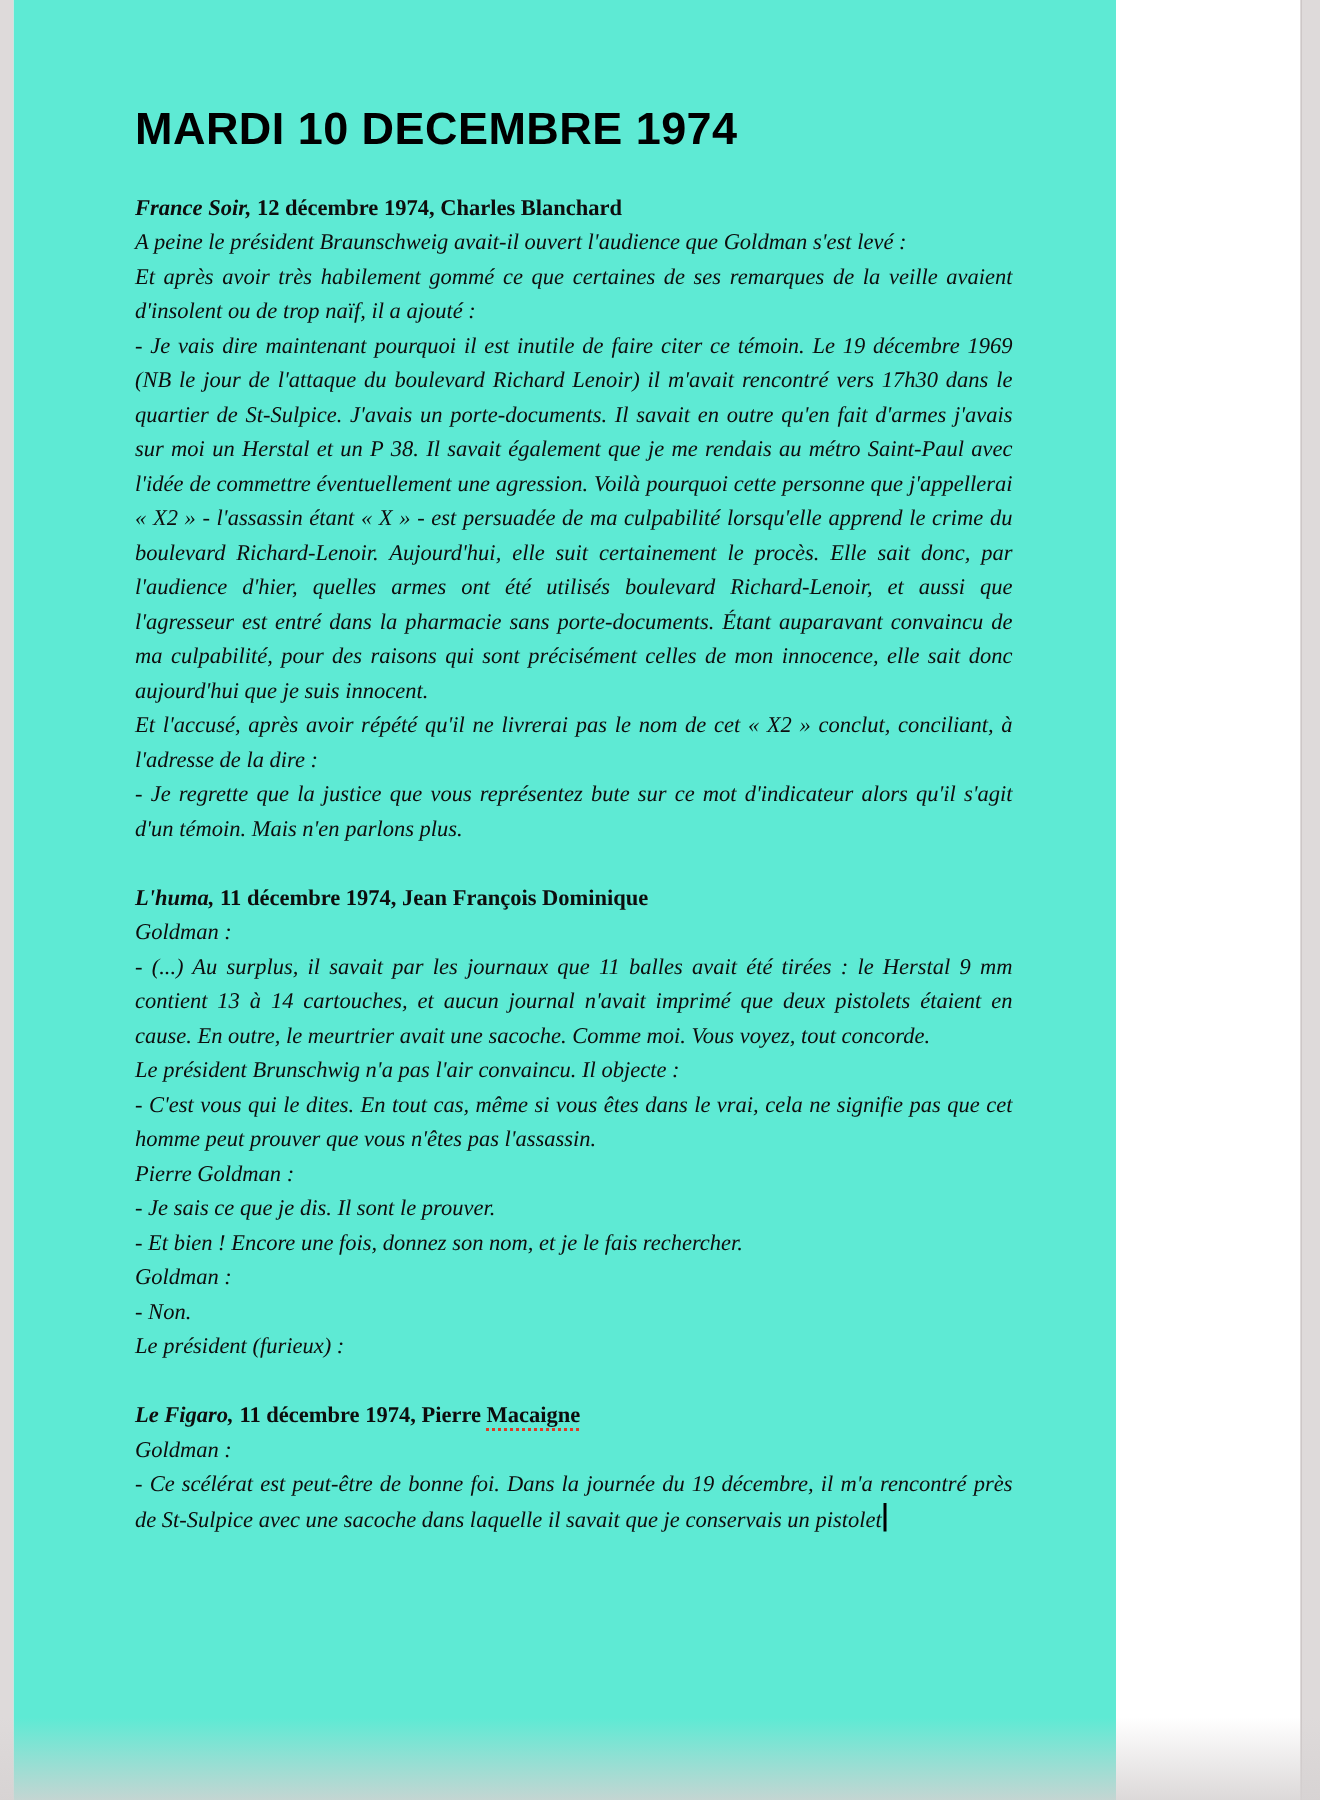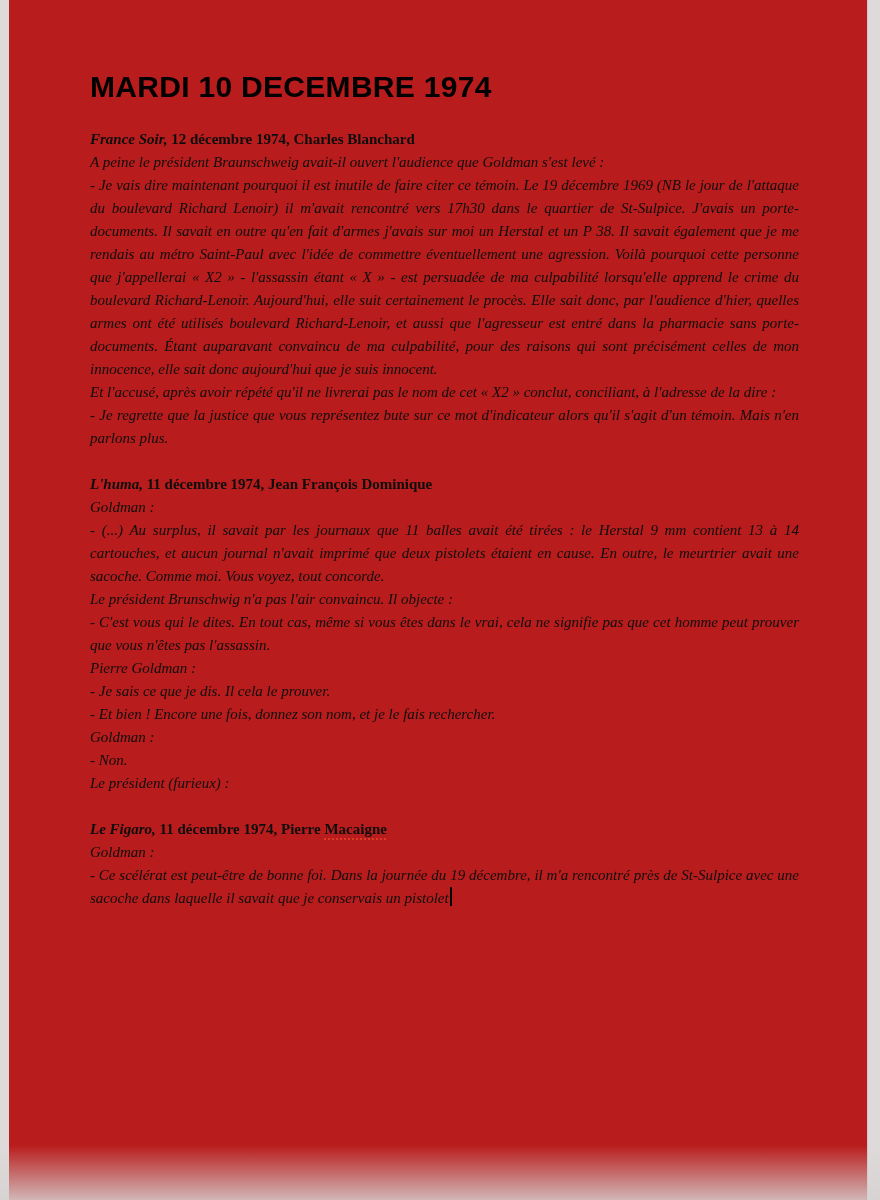--- a/index.html
+++ b/index.html
@@ -7,22 +7,22 @@
     width:880px;height:1200px;
     background:#ffffff;
     overflow:hidden;
     position:relative;
     font-family:"Liberation Serif",serif;
   }
   .window-edge{position:absolute;top:0;height:1200px;background:#dedada;z-index:3;}
   .window-edge.left{left:0;width:9px;}
   .window-edge.right{right:0;width:12px;border-left:1px solid #cdc7c7;}
   .page{
-    position:absolute;left:9px;top:0;width:859px;height:1200px;
-    background:#b91c1c;
+    position:absolute;left:9px;top:0;width:735px;height:1200px;
+    background:#5eead4;
     box-sizing:border-box;
     padding:70px 69px 0 81px;
   }
   .bottom-fade{
     position:absolute;left:0;bottom:0;width:880px;height:55px;z-index:4;
     background:linear-gradient(to bottom, rgba(218,214,214,0) 0%, rgba(214,210,210,0.85) 100%);
     pointer-events:none;
   }
   h1.doc-title{
     margin:0 0 24px 0;
@@ -59,33 +59,34 @@
 
 <div class="window-edge left"></div>
 
 <div class="page">
 
   <h1 class="doc-title">MARDI 10 DECEMBRE 1974</h1>
 
   <div class="section">
     <p class="heading"><span class="src-name">France Soir,</span><span class="src-rest"> 12 décembre 1974, Charles Blanchard</span></p>
     <p>A peine le président Braunschweig avait-il ouvert l'audience que Goldman s'est levé :</p>
+    <p>Et après avoir très habilement gommé ce que certaines de ses remarques de la veille avaient d'insolent ou de trop naïf, il a ajouté :</p>
     <p>- Je vais dire maintenant pourquoi il est inutile de faire citer ce témoin. Le 19 décembre 1969 (NB le jour de l'attaque du boulevard Richard Lenoir) il m'avait rencontré vers 17h30 dans le quartier de St-Sulpice. J'avais un porte-documents. Il savait en outre qu'en fait d'armes j'avais sur moi un Herstal et un P 38. Il savait également que je me rendais au métro Saint-Paul avec l'idée de commettre éventuellement une agression. Voilà pourquoi cette personne que j'appellerai « X2 »  - l'assassin étant « X » - est persuadée de ma culpabilité lorsqu'elle apprend le crime du boulevard Richard-Lenoir. Aujourd'hui, elle suit certainement le procès. Elle sait donc, par l'audience d'hier, quelles armes ont été utilisés boulevard Richard-Lenoir, et aussi que l'agresseur est entré dans la pharmacie sans porte-documents. Étant auparavant convaincu de ma culpabilité, pour des raisons qui sont précisément celles de mon innocence, elle sait donc aujourd'hui que je suis innocent.</p>
     <p>Et l'accusé, après avoir répété qu'il ne livrerai pas le nom de cet « X2 » conclut, conciliant, à l'adresse de la dire :</p>
     <p>- Je regrette que la justice que vous représentez bute sur ce mot d'indicateur alors qu'il s'agit d'un témoin. Mais n'en parlons plus.</p>
   </div>
 
   <div class="section">
     <p class="heading"><span class="src-name">L'huma,</span><span class="src-rest"> 11 décembre 1974, Jean François Dominique</span></p>
     <p>Goldman :</p>
     <p>- (...) Au surplus, il savait par les journaux que 11 balles avait été tirées : le Herstal 9 mm contient 13 à 14 cartouches, et aucun journal n'avait imprimé que deux pistolets étaient en cause. En outre, le meurtrier avait une sacoche. Comme moi. Vous voyez, tout concorde.</p>
     <p>Le président Brunschwig n'a pas l'air convaincu. Il objecte :</p>
     <p>- C'est vous qui le dites. En tout cas, même si vous êtes dans le vrai, cela ne signifie pas que cet homme peut prouver que vous n'êtes pas l'assassin.</p>
     <p>Pierre Goldman :</p>
-    <p>- Je sais ce que je dis. Il cela le prouver.</p>
+    <p>- Je sais ce que je dis. Il sont le prouver.</p>
     <p>- Et bien ! Encore une fois, donnez son nom, et je le fais rechercher.</p>
     <p>Goldman :</p>
     <p>- Non.</p>
     <p>Le président (furieux) :</p>
   </div>
 
   <div class="section">
     <p class="heading"><span class="src-name">Le Figaro,</span><span class="src-rest"> 11 décembre 1974, Pierre </span><span class="src-rest misspelled">Macaigne</span></p>
     <p>Goldman :</p>
     <p><span>- Ce scélérat est peut-être de bonne foi. Dans la journée du 19 décembre, il m'a rencontré près de St-Sulpice avec une sacoche dans laquelle il savait que je conservais un pistolet</span><span class="caret"></span></p>

